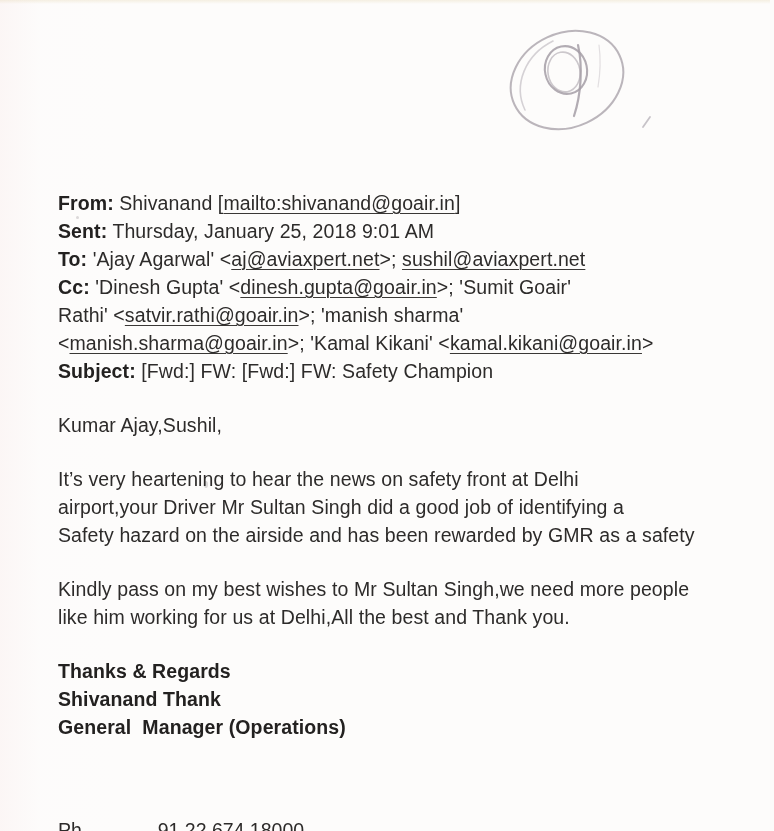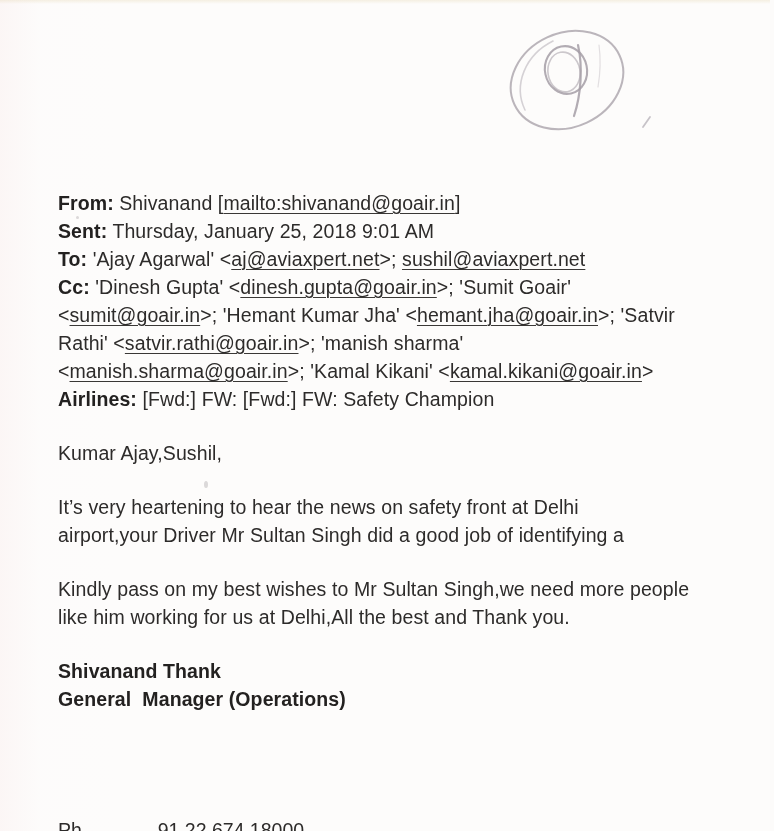--- a/index.html
+++ b/index.html
@@ -92,32 +92,33 @@
   </svg>
 
   <div class="speck s1"></div>
   <div class="speck s2"></div>
 
   <div class="email-text">
       <div class="line"><span class="seg-b">From:</span><span> Shivanand [</span><span class="seg-u">mailto:shivanand@goair.in</span><span>]</span></div>
       <div class="line"><span class="seg-b">Sent:</span><span> Thursday, January 25, 2018 9:01 AM</span></div>
       <div class="line"><span class="seg-b">To:</span><span> 'Ajay Agarwal' &lt;</span><span class="seg-u">aj@aviaxpert.net</span><span>&gt;; </span><span class="seg-u">sushil@aviaxpert.net</span></div>
       <div class="line"><span class="seg-b">Cc:</span><span> 'Dinesh Gupta' &lt;</span><span class="seg-u">dinesh.gupta@goair.in</span><span>&gt;; 'Sumit Goair'</span></div>
-      <div class="line"><span>&lt;</span><span class="seg-u">sumit@goair.in</span><span>&gt;; 'Hemant Kumar Jha' &lt;</span><span class="seg-u">hemant.jha@goair.in</span><span>&gt;; 'Satvir</span></div>
       <div class="line"><span>Rathi' &lt;</span><span class="seg-u">satvir.rathi@goair.in</span><span>&gt;; 'manish sharma'</span></div>
       <div class="line"><span>&lt;</span><span class="seg-u">manish.sharma@goair.in</span><span>&gt;; 'Kamal Kikani' &lt;</span><span class="seg-u">kamal.kikani@goair.in</span><span>&gt;</span></div>
-      <div class="line"><span class="seg-b">Airlines:</span><span> [Fwd:] FW: [Fwd:] FW: Safety Champion</span></div>
+      <div class="line"><span class="seg-b">Subject:</span><span> [Fwd:] FW: [Fwd:] FW: Safety Champion</span></div>
       <div class="line blank"></div>
       <div class="line"><span>Kumar Ajay,Sushil,</span></div>
       <div class="line blank"></div>
       <div class="line"><span>It’s very heartening to hear the news on safety front at Delhi</span></div>
       <div class="line"><span>airport,your Driver Mr Sultan Singh did a good job of identifying a</span></div>
+      <div class="line"><span>Safety hazard on the airside and has been rewarded by GMR as a safety</span></div>
       <div class="line blank"></div>
       <div class="line"><span>Kindly pass on my best wishes to Mr Sultan Singh,we need more people</span></div>
       <div class="line"><span>like him working for us at Delhi,All the best and Thank you.</span></div>
       <div class="line blank"></div>
+      <div class="line"><span class="seg-b">Thanks &amp; Regards</span></div>
       <div class="line"><span class="seg-b">Shivanand Thank</span></div>
       <div class="line"><span class="seg-b">General  Manager (Operations)</span></div>
     </div>
 
   <div class="clipped-line"><div class="line"><span>Ph              91 22 674 18000</span></div></div>
 
 </div>
 
 </body></html>

